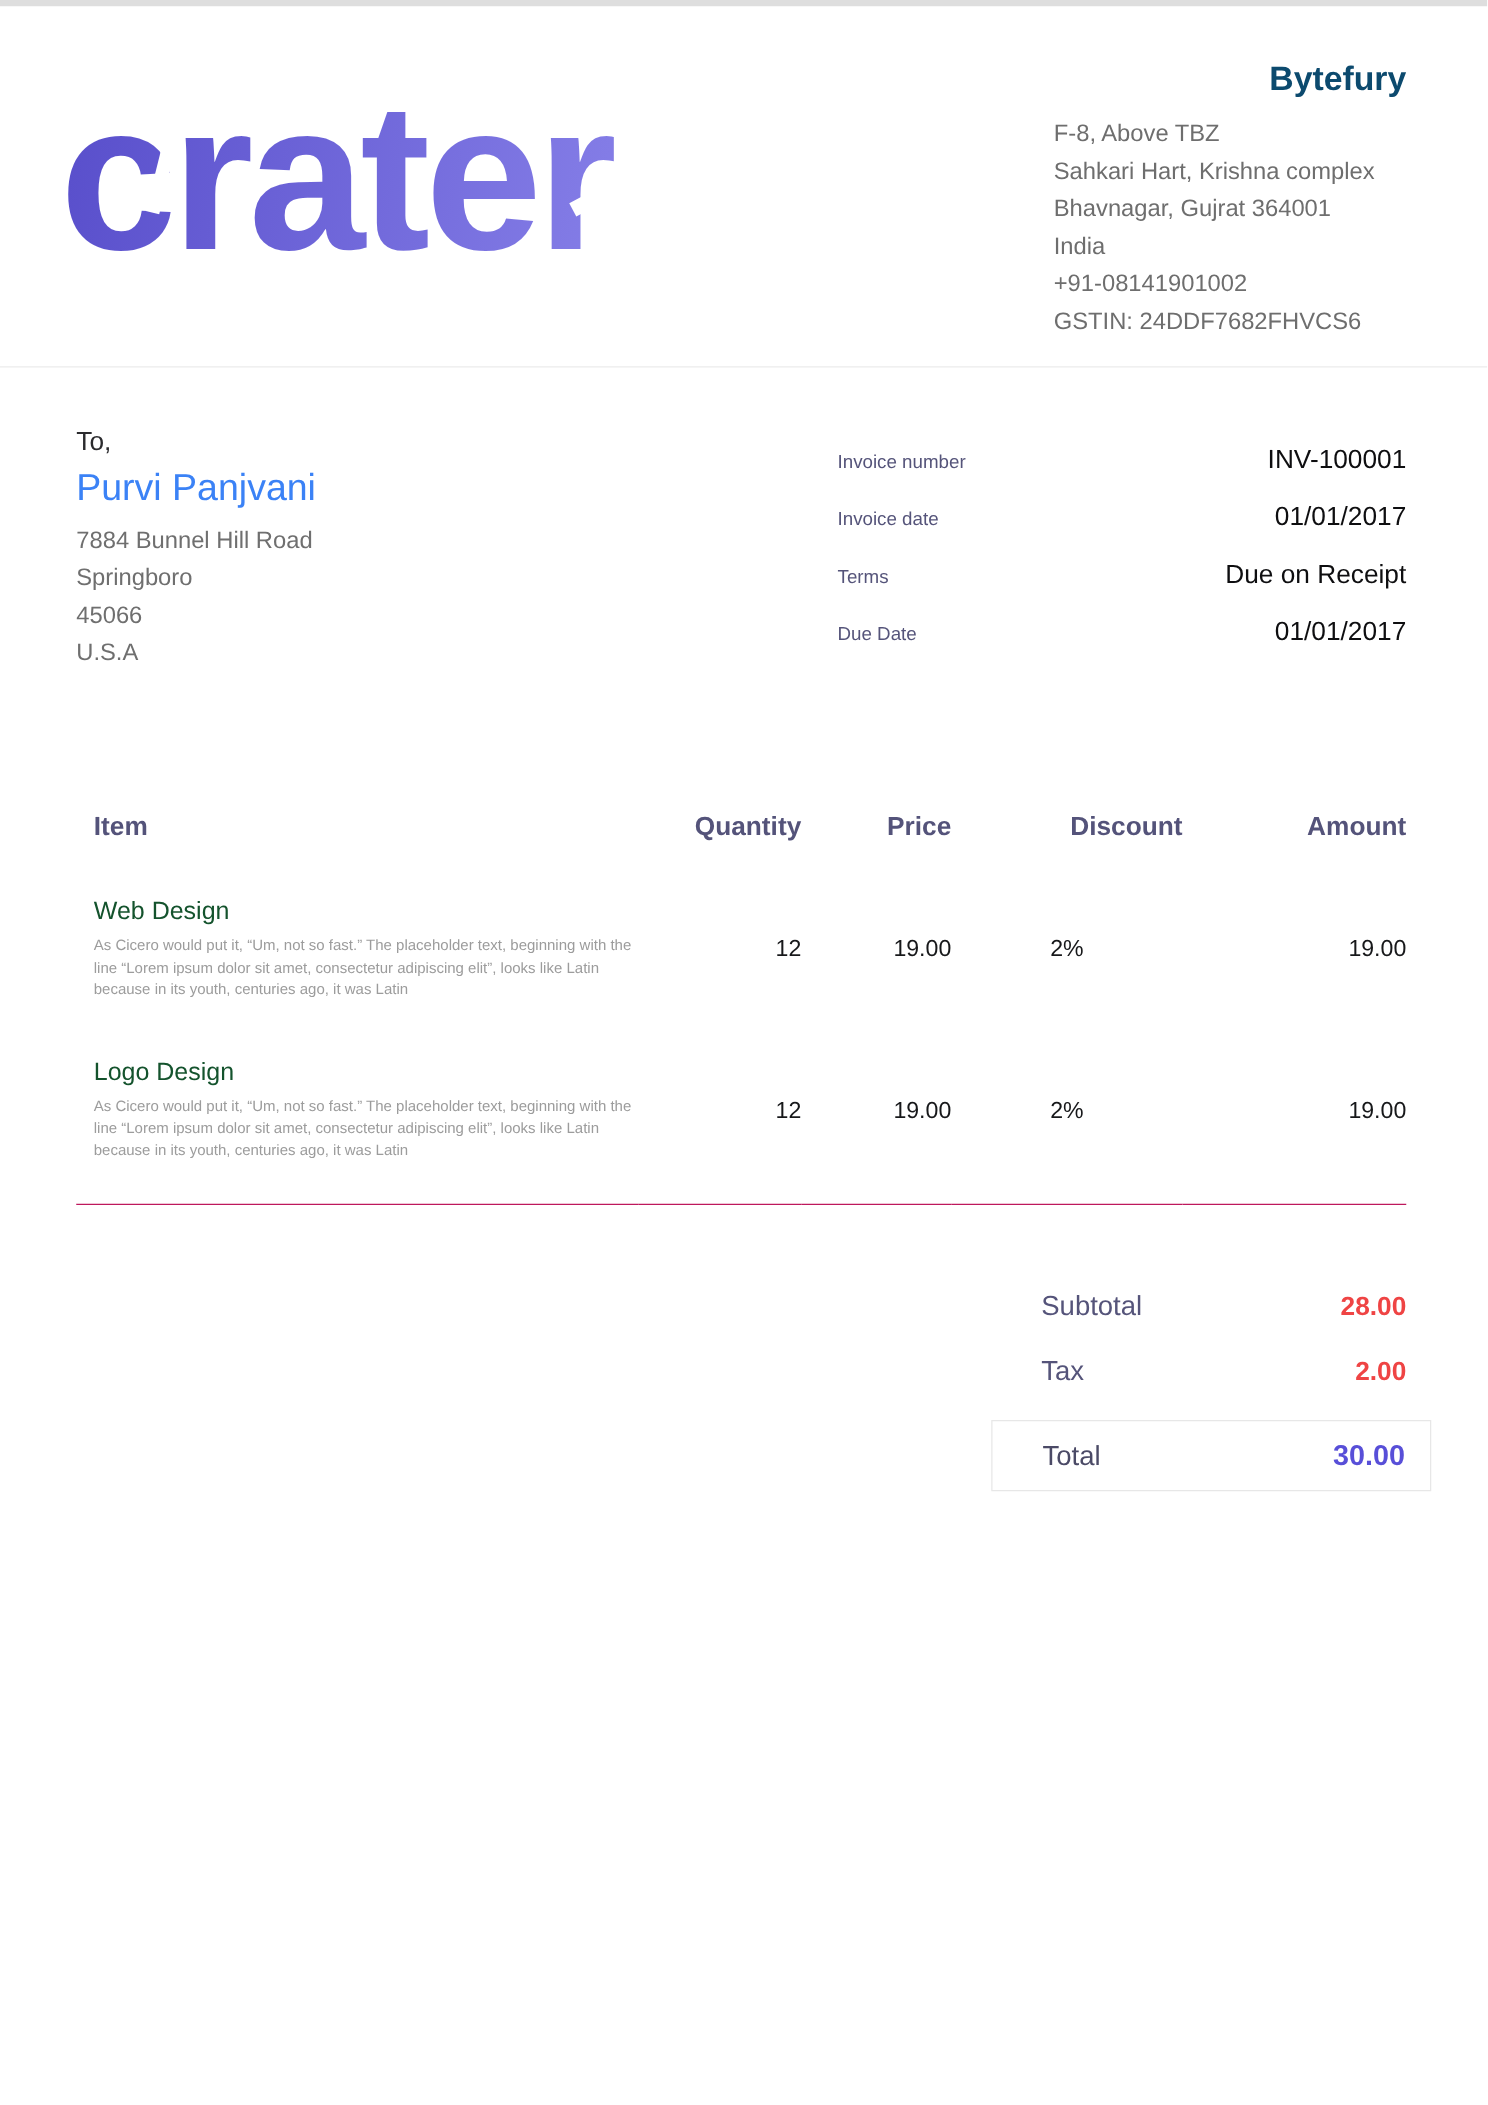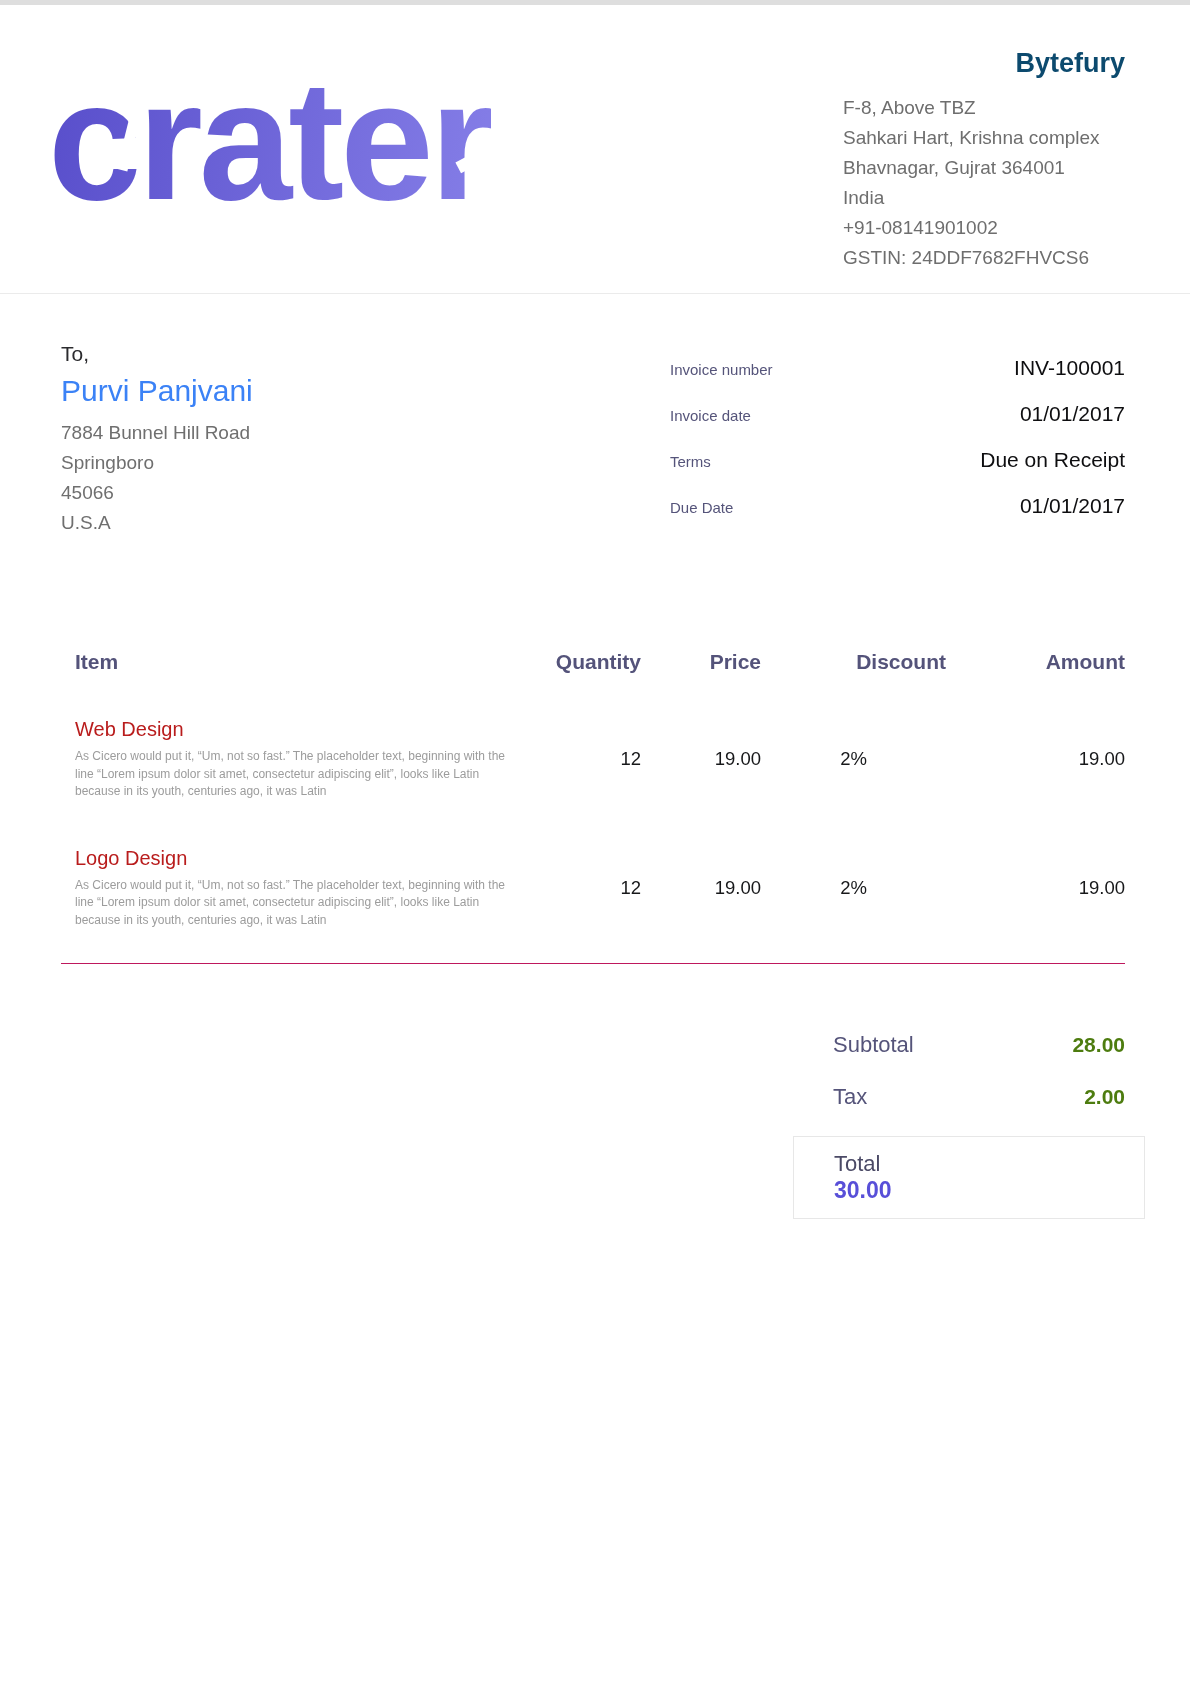--- a/index.html
+++ b/index.html
@@ -142,21 +142,21 @@
     vertical-align:middle;
     padding:0 0 46px 0;
   }
   .items-table tr.item-row:last-child td {
     padding-bottom:34px;
     border-bottom:1px solid #be185d;
   }
   .cell-item { padding-left:14px !important; }
   .item-title {
     font-size:20px;
-    color:#b91c1c;
+    color:#14532d;
     margin-bottom:7px;
   }
   .item-desc {
     font-size:12px;
     line-height:17.5px;
     color:#9c9c9c;
     max-width:432px;
   }
   .num {
     font-size:18.5px;
@@ -182,31 +182,30 @@
     padding:0 20px 0 40px;
     margin-bottom:26px;
   }
   .total-line .t-label {
     font-size:22px;
     color:#55547a;
   }
   .total-line .t-value {
     font-size:21px;
     font-weight:bold;
-    color:#4d7c0f;
+    color:#ef4444;
   }
   .grand-total {
     margin-top:16px;
     border:1px solid #e7e7e7;
     background:#ffffff;
     padding:14px 20px 14px 40px;
     display:flex;
     justify-content:space-between;
     align-items:baseline;
-    flex-direction:column;
   }
   .grand-total .t-label {
     font-size:22px;
     color:#4b4a66;
   }
   .grand-total .t-value {
     font-size:23px;
     font-weight:bold;
     color:#584fd8;
   }

